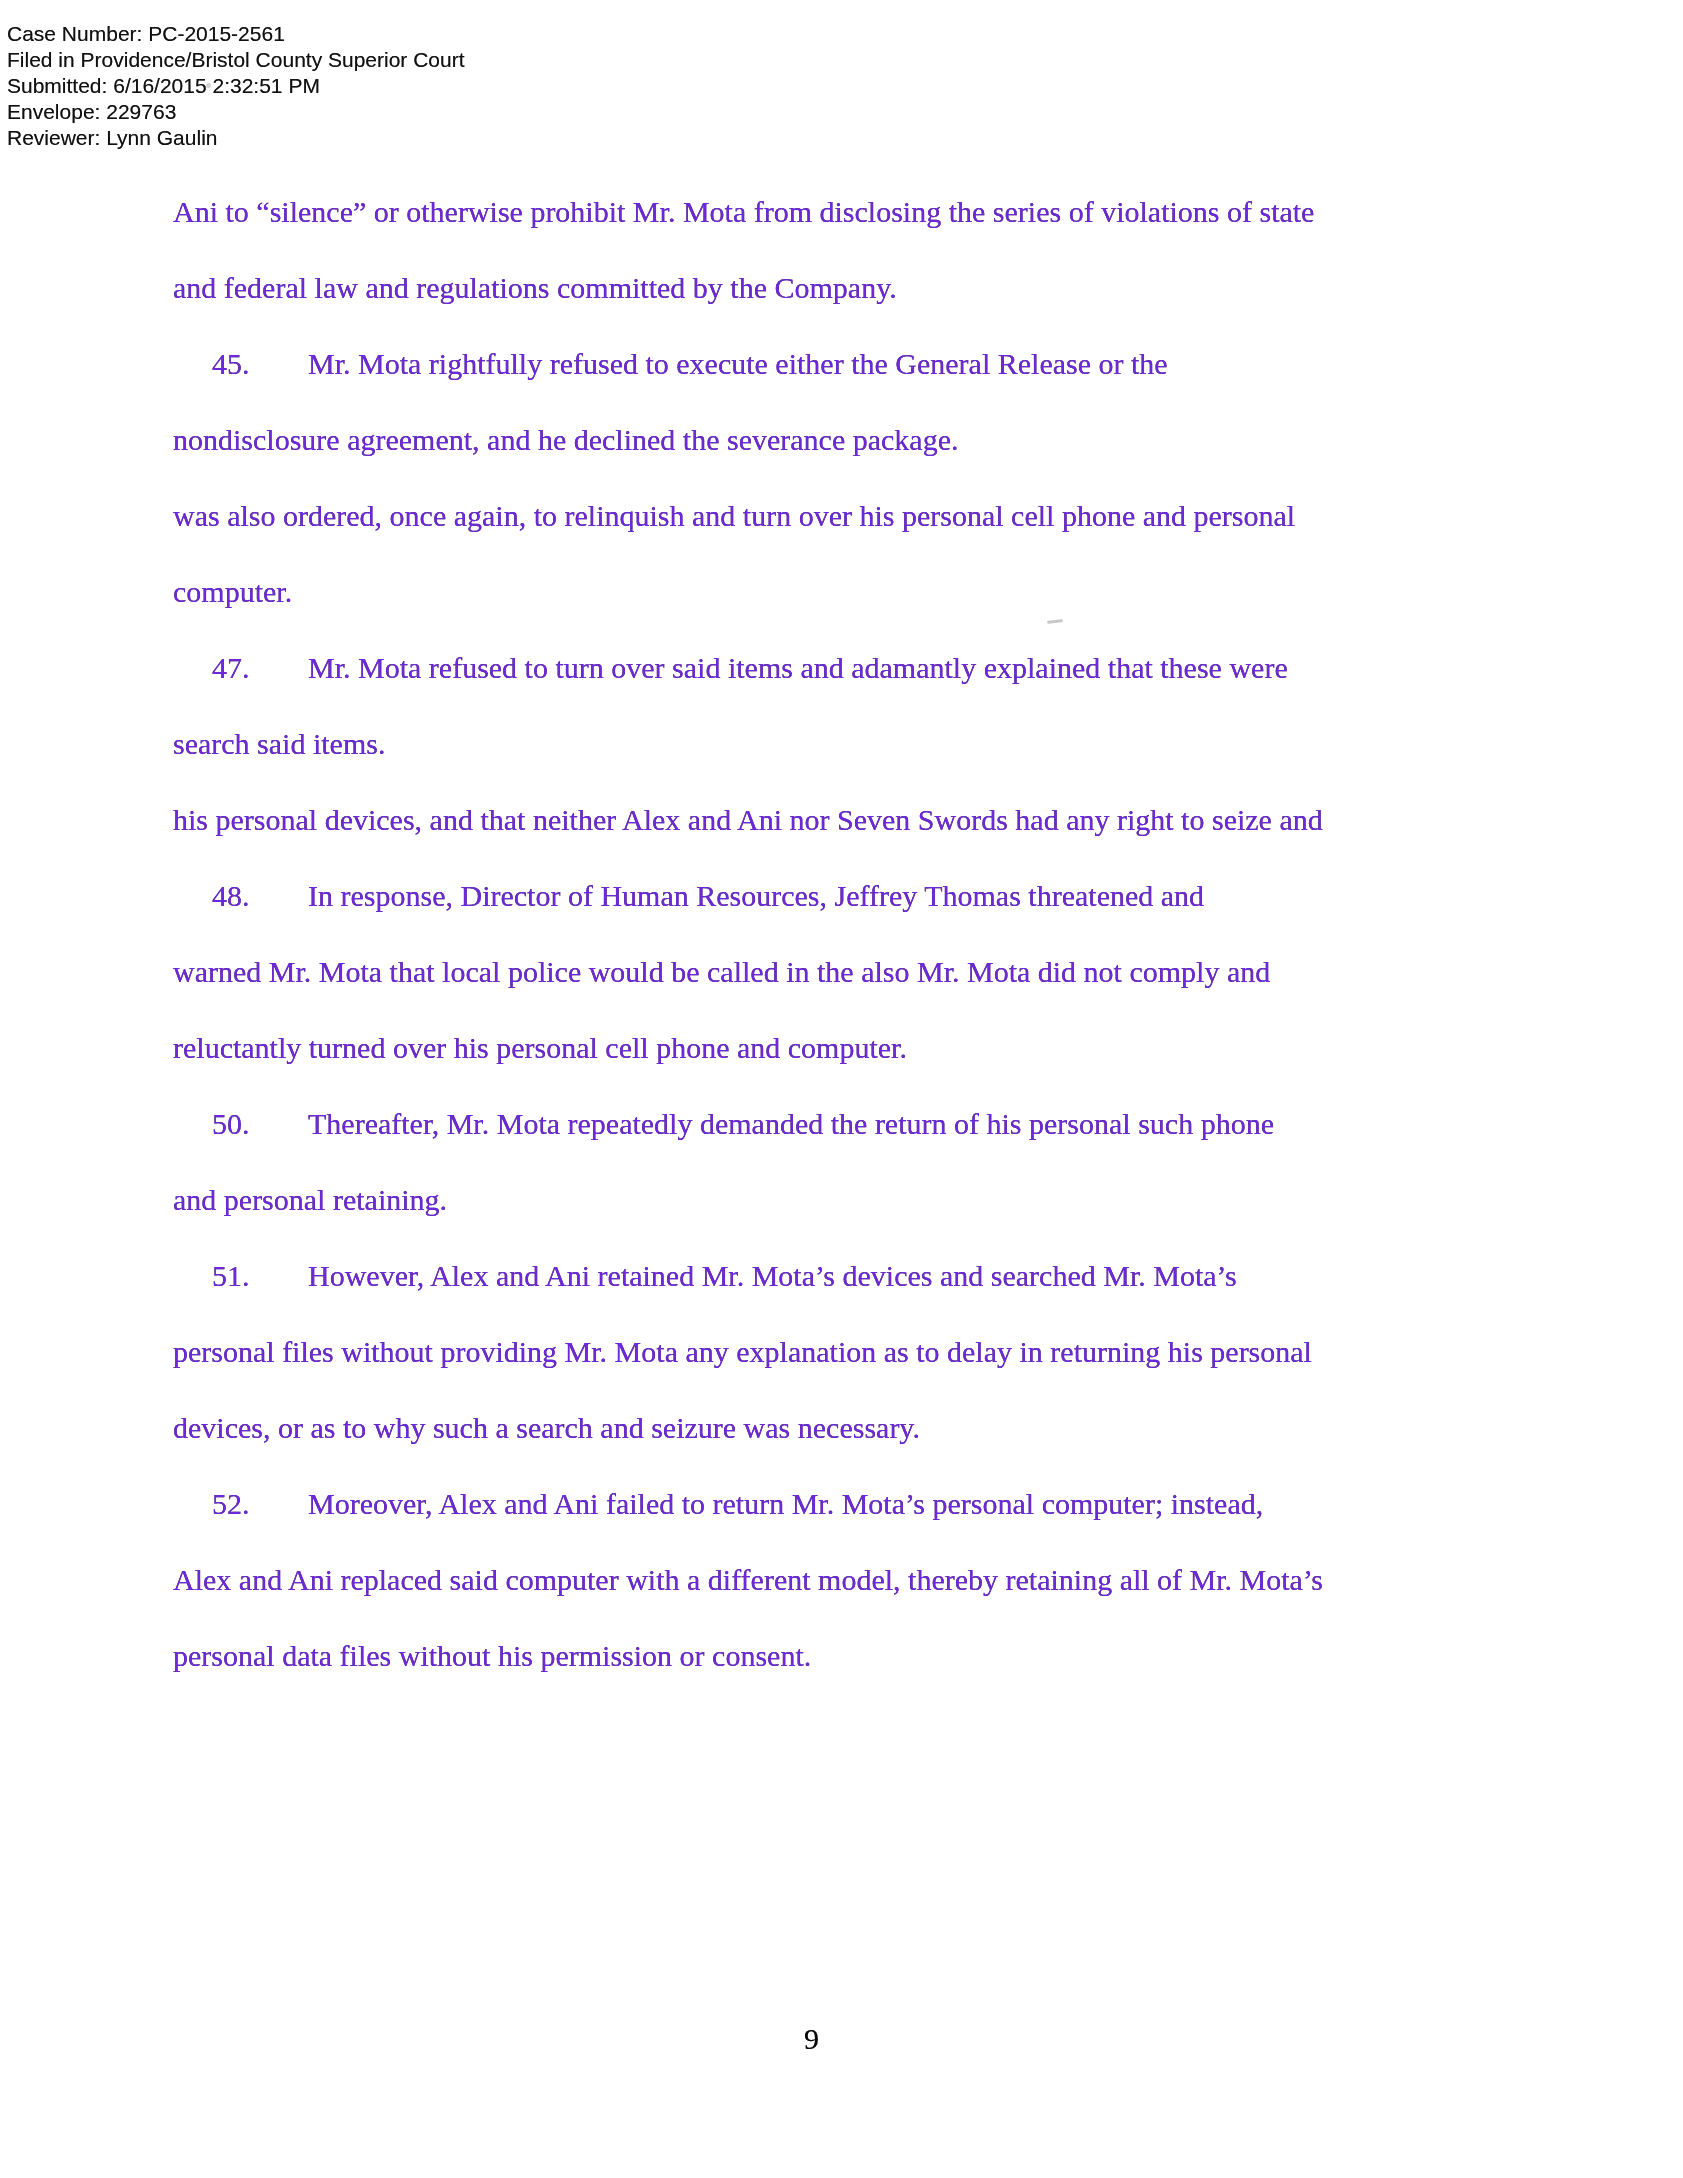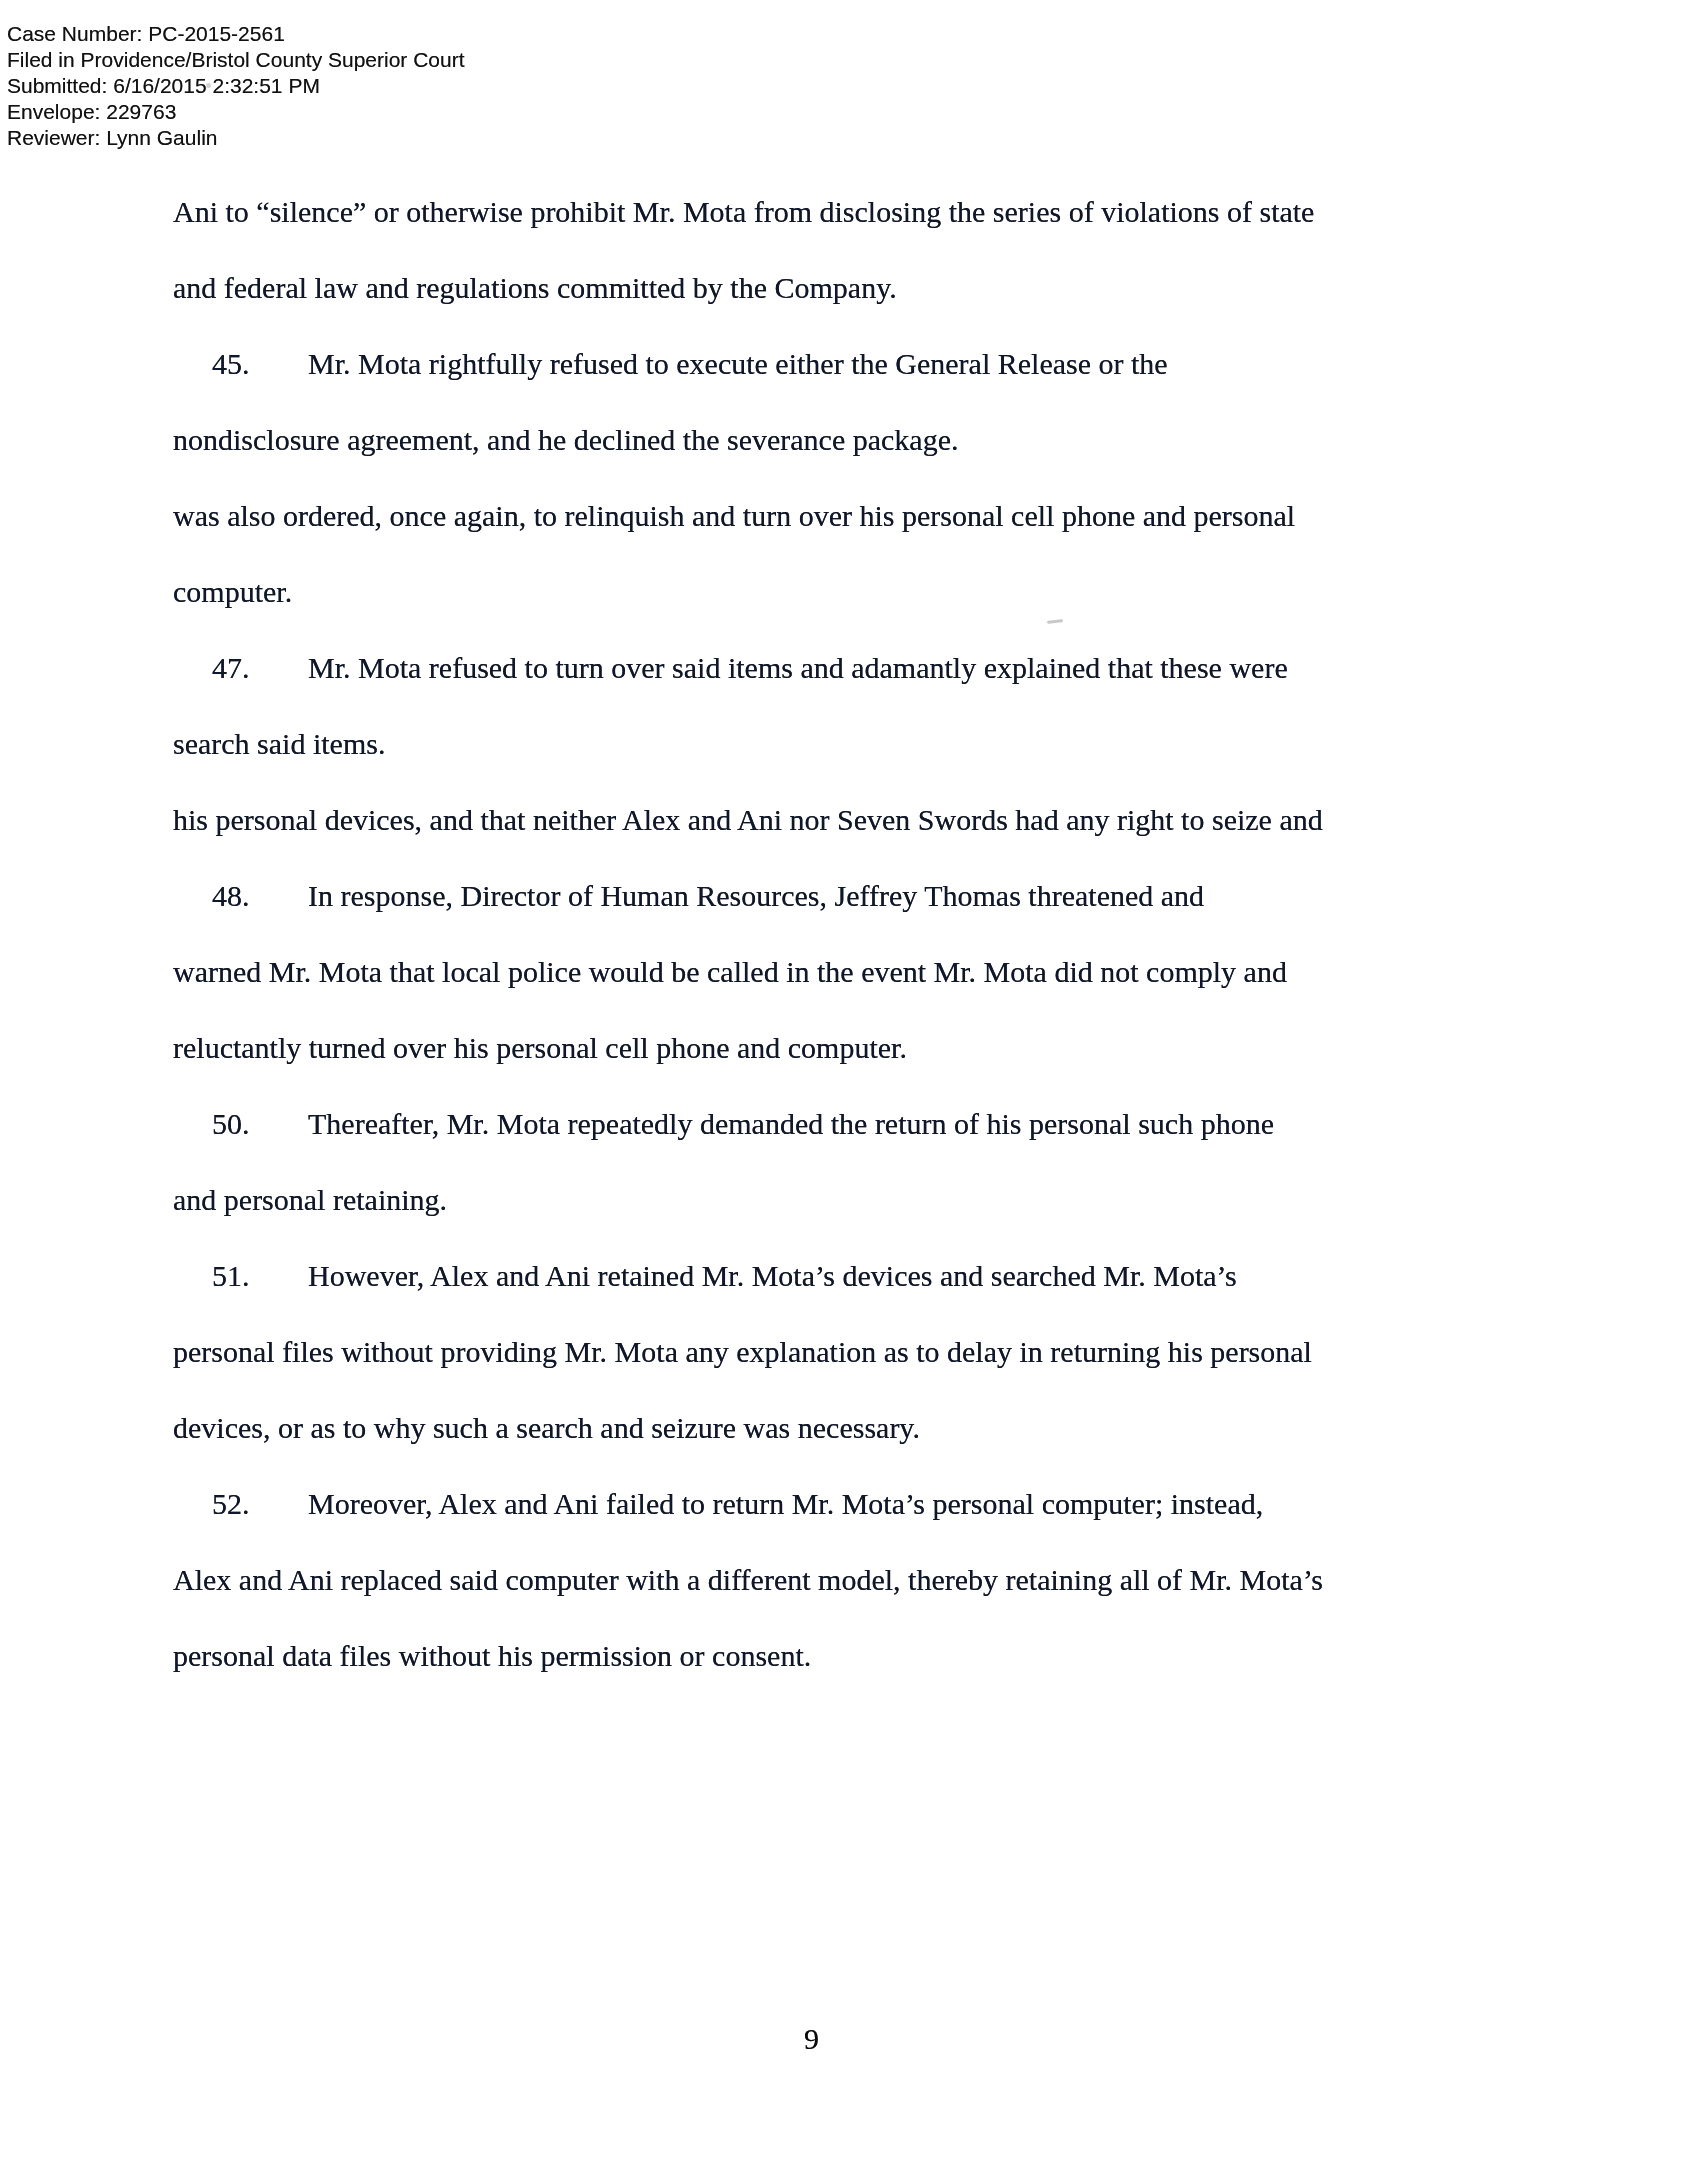--- a/index.html
+++ b/index.html
@@ -27,21 +27,21 @@
     color: #111111;
     text-shadow: 0 0 0.5px rgba(0,0,0,0.55);
     white-space: pre;
   }
   
   .doc-body {
     position: absolute;
     left: 173px;
     top: 174px;
     font-size: 30px;
-    color: #0f172a;
+    color: #6d28d9;
     text-shadow: 0 0 0.6px rgba(0,0,0,0.75);
   }
   .doc-line {
     line-height: 76px;
     white-space: pre;
   }
   .para-num {
     display: inline-block;
     margin-left: 39px;
     width: 96px;
@@ -86,21 +86,21 @@
       <div class="doc-line"><span>Ani to “silence” or otherwise prohibit Mr. Mota from disclosing the series of violations of state</span></div>
       <div class="doc-line"><span>and federal law and regulations committed by the Company.</span></div>
       <div class="doc-line"><span class="para-num">45.</span><span>Mr. Mota rightfully refused to execute either the General Release or the</span></div>
       <div class="doc-line"><span>nondisclosure agreement, and he declined the severance package.</span></div>
       <div class="doc-line"><span>was also ordered, once again, to relinquish and turn over his personal cell phone and personal</span></div>
       <div class="doc-line"><span>computer.</span></div>
       <div class="doc-line"><span class="para-num">47.</span><span>Mr. Mota refused to turn over said items and adamantly explained that these were</span></div>
       <div class="doc-line"><span>search said items.</span></div>
       <div class="doc-line"><span>his personal devices, and that neither Alex and Ani nor Seven Swords had any right to seize and</span></div>
       <div class="doc-line"><span class="para-num">48.</span><span>In response, Director of Human Resources, Jeffrey Thomas threatened and</span></div>
-      <div class="doc-line"><span>warned Mr. Mota that local police would be called in the event Mr. Mota did not comply and</span></div>
+      <div class="doc-line"><span>warned Mr. Mota that local police would be called in the also Mr. Mota did not comply and</span></div>
       <div class="doc-line"><span>reluctantly turned over his personal cell phone and computer.</span></div>
       <div class="doc-line"><span class="para-num">50.</span><span>Thereafter, Mr. Mota repeatedly demanded the return of his personal such phone</span></div>
       <div class="doc-line"><span>and personal retaining.</span></div>
       <div class="doc-line"><span class="para-num">51.</span><span>However, Alex and Ani retained Mr. Mota’s devices and searched Mr. Mota’s</span></div>
       <div class="doc-line"><span>personal files without providing Mr. Mota any explanation as to delay in returning his personal</span></div>
       <div class="doc-line"><span>devices, or as to why such a search and seizure was necessary.</span></div>
       <div class="doc-line"><span class="para-num">52.</span><span>Moreover, Alex and Ani failed to return Mr. Mota’s personal computer; instead,</span></div>
       <div class="doc-line"><span>Alex and Ani replaced said computer with a different model, thereby retaining all of Mr. Mota’s</span></div>
       <div class="doc-line"><span>personal data files without his permission or consent.</span></div>
     </div>

